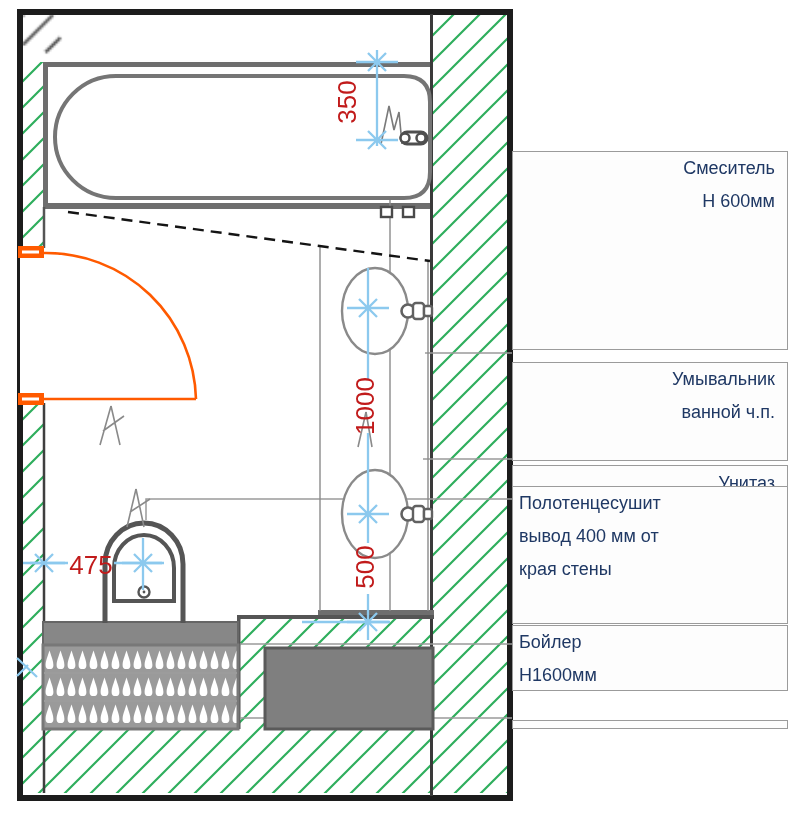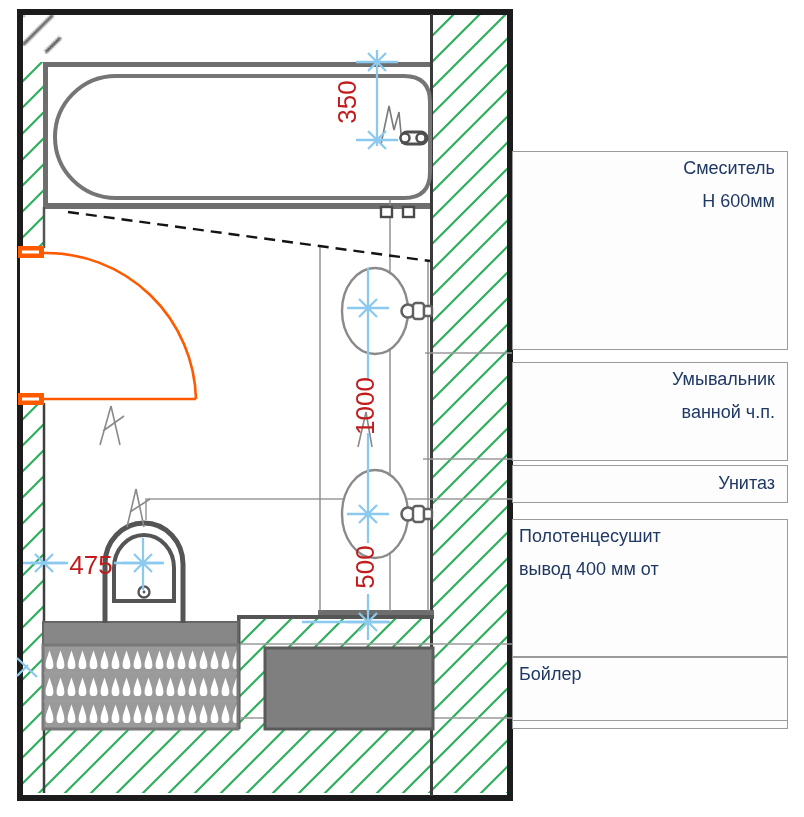--- a/index.html
+++ b/index.html
@@ -174,24 +174,26 @@
 
   <div class="note-box note-right" style="top:362px;height:99px;">
     <div>Умывальник</div>
     <div>ванной ч.п.</div>
   </div>
 
   <div class="note-box note-right" style="top:465px;height:38px;line-height:35px;">
     <div>Унитаз</div>
   </div>
 
-  <div class="note-box note-left" style="top:519px;height:138px;">
+  <div class="note-box note-left" style="top:486px;height:138px;">
     <div>Полотенцесушит</div>
     <div>вывод 400 мм от</div>
+    <div>края стены</div>
   </div>
 
-  <div class="note-box note-left" style="top:657px;height:66px;">
+  <div class="note-box note-left" style="top:625px;height:66px;">
     <div>Бойлер</div>
+    <div>Н1600мм</div>
   </div>
 
   <div class="note-box" style="top:720px;height:9px;"></div>
 
 </div>
 
 </body></html>

